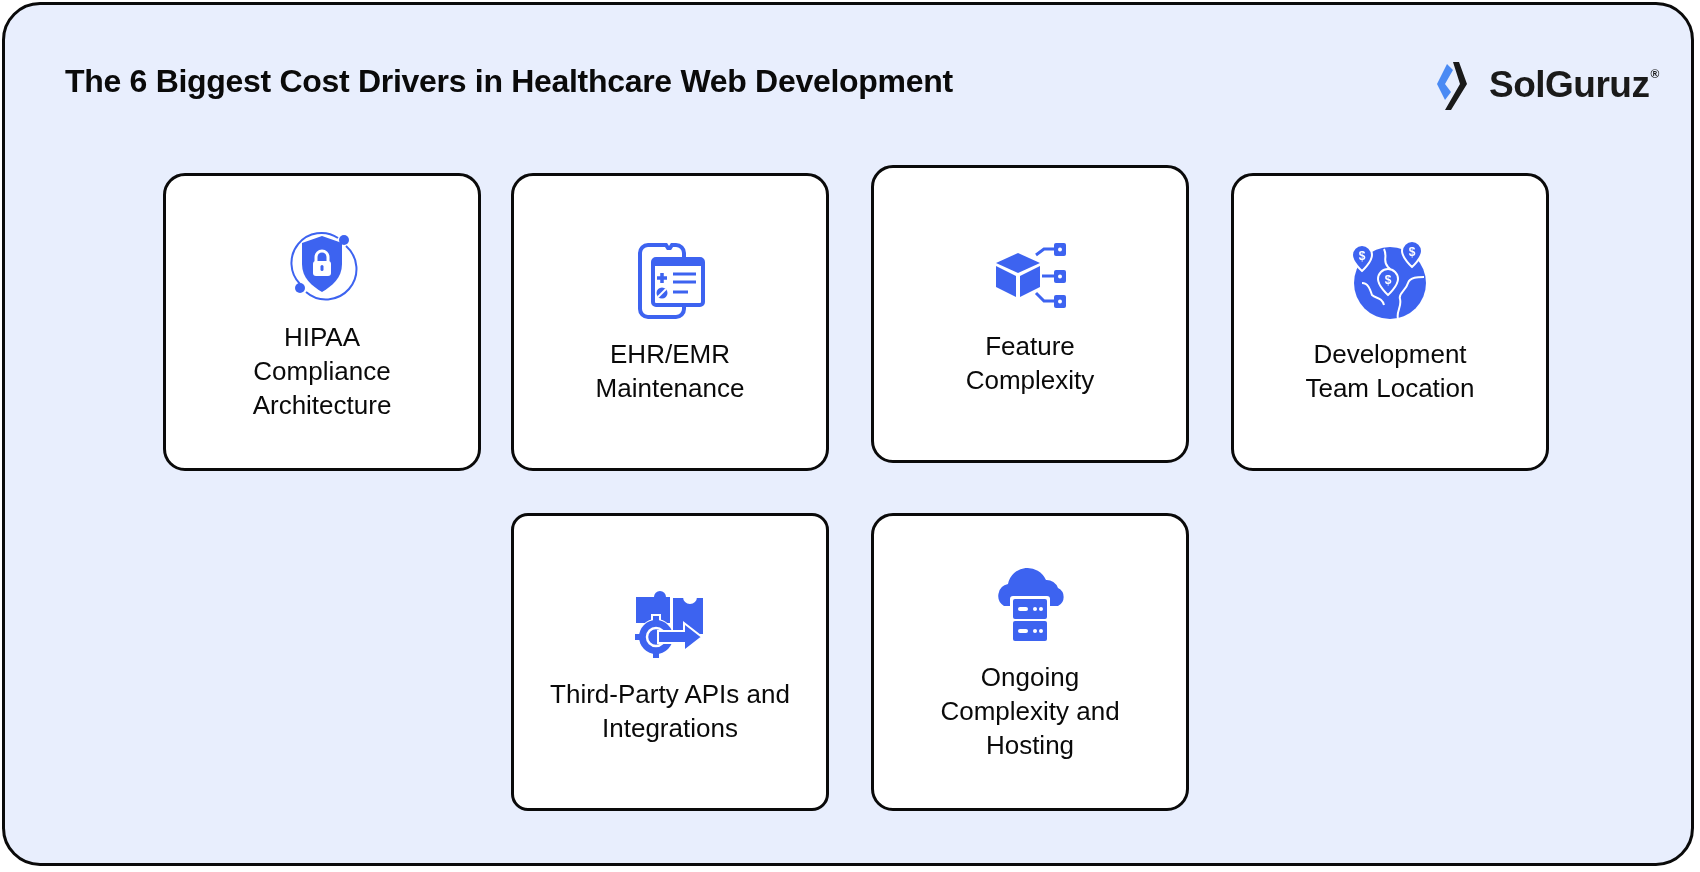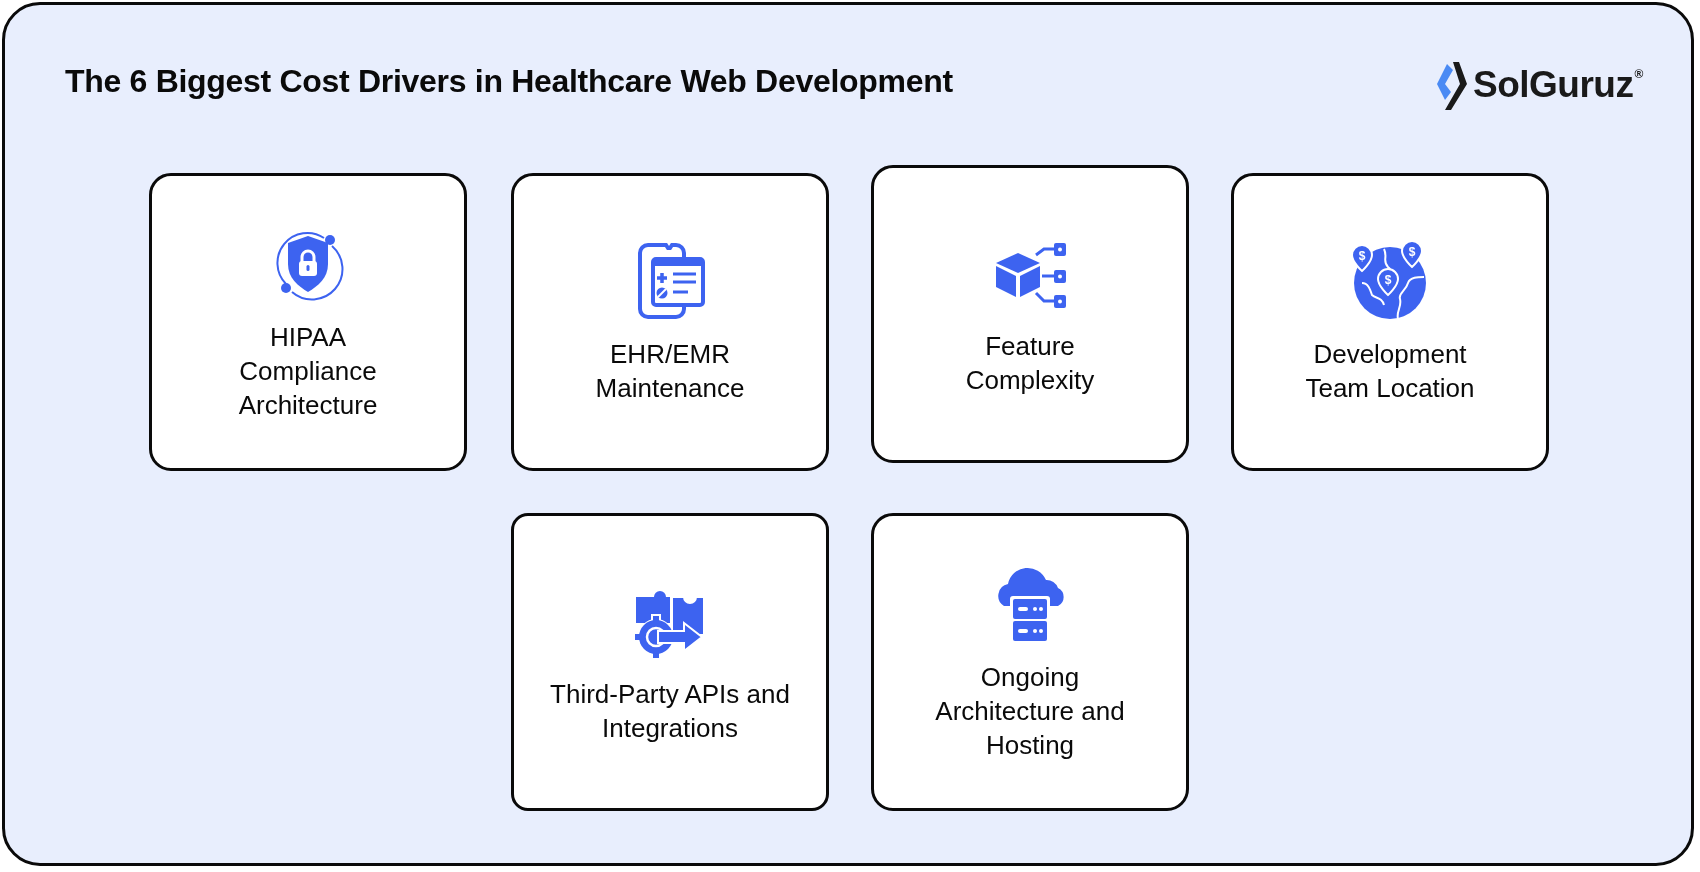--- a/index.html
+++ b/index.html
@@ -3,21 +3,21 @@
 <meta charset="utf-8">
 <style>
   html, body { margin:0; padding:0; }
   body { width:1700px; height:872px; background:#ffffff; position:relative; overflow:hidden;
          font-family:"Liberation Sans", "DejaVu Sans", sans-serif; }
   .frame { position:absolute; left:2px; top:2px; width:1692px; height:864px;
            background:#e8eefd; border:3px solid #0a0a0a; border-radius:38px; box-sizing:border-box; }
   .title { position:absolute; left:60px; top:58px; font-size:32px; font-weight:700; color:#0a0a0a;
            letter-spacing:-0.3px; white-space:nowrap; }
   .logo { position:absolute; left:1428px; top:52px; height:56px; display:flex; align-items:center; }
-  .logo-text { font-size:37px; font-weight:700; color:#1a1a1a; margin-left:4px; letter-spacing:-0.5px; }
+  .logo-text { font-size:37px; font-weight:700; color:#1a1a1a; margin-left:20px; letter-spacing:-0.5px; }
   .logo-reg { font-size:12px; font-weight:700; color:#1a1a1a; align-self:flex-start; margin-top:10px; margin-left:1px; }
   .card { position:absolute; width:318px; height:298px; background:#ffffff; border:3px solid #0a0a0a;
           border-radius:22px; box-sizing:border-box; display:flex; flex-direction:column;
           align-items:center; justify-content:center; }
   .icon { width:84px; height:84px; margin-bottom:14px; }
   .label { font-size:26px; color:#0a0a0a; text-align:center; line-height:34px; white-space:pre-line;
            font-weight:500; }
 </style>
 </head>
 <body>
@@ -28,21 +28,21 @@
 
   <div class="logo">
     <svg width="36" height="54" viewBox="0 0 36 54">
       <polygon points="14,6 4,26 12,42 18,34 12,26 20,12" fill="#4a8af4"></polygon>
       <polygon points="20,4 26,4 34,26 18,52 12,52 27,26" fill="#1a1a1a"></polygon>
     </svg>
     <span class="logo-text">SolGuruz</span>
     <span class="logo-reg">®</span>
   </div>
 
-  <div class="card" style="left:144px; top:168px;">
+  <div class="card" style="left:158px; top:168px;">
     <svg class="icon" viewBox="0 0 84 84">
       <path d="M20 62 A30 30 0 0 1 58 16" fill="none" stroke="#3d63f0" stroke-width="2"></path>
       <path d="M66 24 A30 30 0 0 1 26 70" fill="none" stroke="#3d63f0" stroke-width="2"></path>
       <circle cx="64" cy="18" r="5" fill="#3d63f0"></circle>
       <circle cx="20" cy="66" r="5" fill="#3d63f0"></circle>
       <path d="M42 14 L62 21 L62 42 C62 56 52 64 42 70 C32 64 22 56 22 42 L22 21 Z" fill="#3d63f0"></path>
       <path d="M36 40 V35 a6 6 0 0 1 12 0 V40" fill="none" stroke="#fff" stroke-width="3"></path>
       <rect x="33" y="39" width="18" height="15" rx="3" fill="#fff"></rect>
       <rect x="40.5" y="43" width="3" height="6" rx="1.5" fill="#3d63f0"></rect>
     </svg>
@@ -125,17 +125,17 @@
       <rect x="25" y="37" width="34" height="20" rx="2" fill="#3d63f0"></rect>
       <rect x="25" y="59" width="34" height="20" rx="2" fill="#3d63f0"></rect>
       <rect x="30" y="45" width="10" height="4" rx="2" fill="#fff"></rect>
       <rect x="30" y="67" width="10" height="4" rx="2" fill="#fff"></rect>
       <circle cx="47" cy="47" r="2" fill="#fff"></circle>
         <circle cx="53" cy="47" r="2" fill="#fff"></circle>
       <circle cx="47" cy="69" r="2" fill="#fff"></circle>
         <circle cx="53" cy="69" r="2" fill="#fff"></circle>
     </svg>
     <div class="label">Ongoing
-Architecture and
+Complexity and
 Hosting</div>
   </div>
 
 </div>
 
 </body></html>

